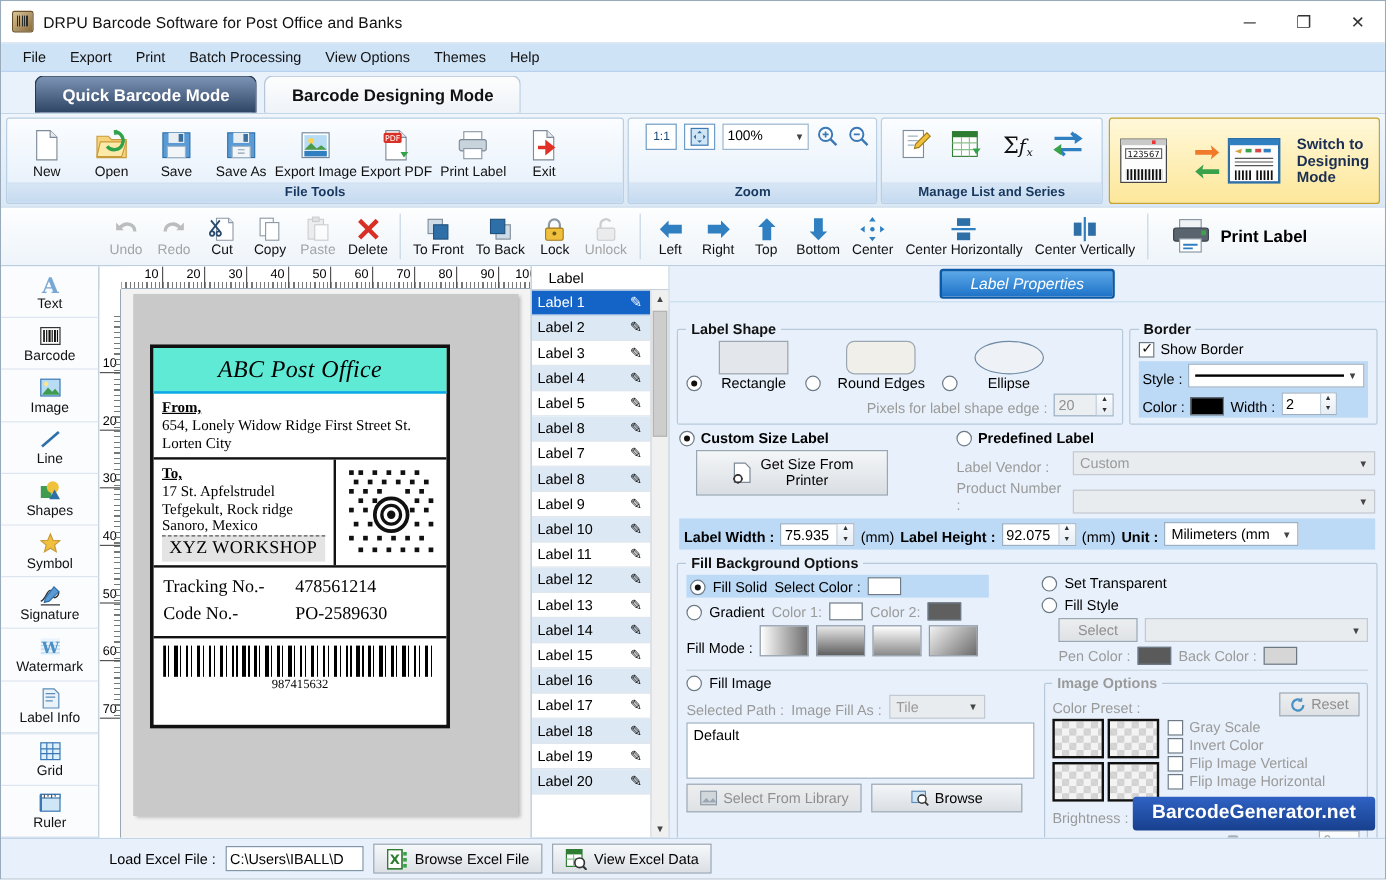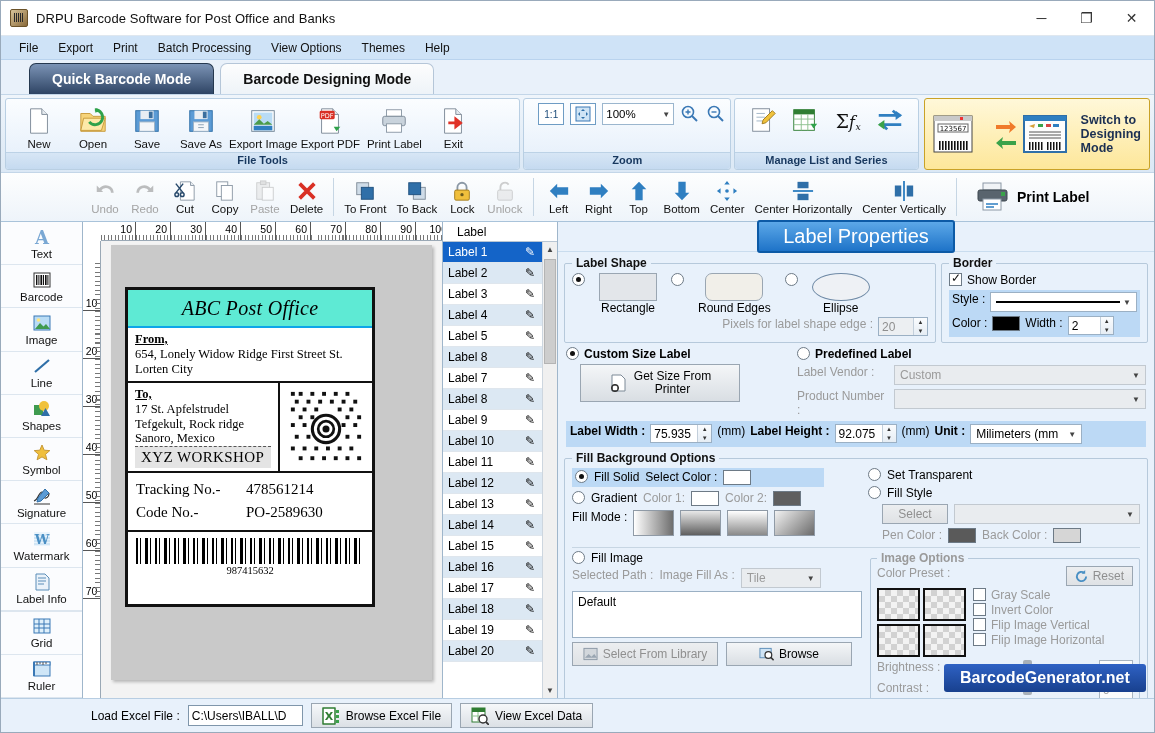--- a/index.html
+++ b/index.html
@@ -164,27 +164,27 @@
   .sb-track{flex:1;position:relative;}
   .sb-thumb{position:absolute;left:1px;right:1px;top:2px;height:105px;background:#cdcdcd;border:1px solid #b4b4b4;}
 
   
   .props { flex:1; background:#e8f1fb; display:flex; flex-direction:column;
            min-width:0; position:relative; }
   .props-hdr { height:30px; display:flex; align-items:center; justify-content:center;
                background:#e8f1fb; flex:none; border-bottom:1px solid #c9dcee;}
   .props-hdr .pill { background:linear-gradient(180deg,#5ca8e8,#1e73c8); color:#fff;
                      border:2px solid #0c5aa6; border-radius:3px; padding:3px 24px;
-                     font-size:20px; }
+                     font-size:13px;font-style:italic; }
   .props-body { flex:1; padding:4px 6px 2px 6px; overflow:hidden; }
 
-  fieldset.gb { border:1px solid #b6c9db; border-radius:2px; margin:0 0 4px 0;
+  fieldset.gb { border:1px solid #b6c9db; border-radius:2px; margin:11px 0 4px 0;
                 padding:3px 7px 5px 7px; background:transparent; }
   fieldset.gb > legend { font-size:12px; font-weight:bold; padding:0 4px; color:#111; }
-  .row { display:flex; align-items:flex-start; gap:6px; }
+  .row { display:flex; align-items:flex-end; gap:6px; }
   .lbl { font-size:12px; }
   .lbl.dis { color:#9a9a9a; }
   .radio { width:13px;height:13px;border:1px solid #6d7a86;border-radius:50%;
            background:#fff; position:relative; flex:none; display:inline-block;}
   .radio.on:after{content:"";position:absolute;left:3px;top:3px;width:5px;height:5px;
            border-radius:50%;background:#111;}
   .chk { width:13px;height:13px;border:1px solid #6d7a86;background:#fff;position:relative;
          flex:none; display:inline-block;}
   .chk.on:after{content:"";position:absolute;left:1px;top:-2px;font-size:12px;color:#111;}
   .chk.on:after{content:"\2713";left:1px;top:-3px;}

